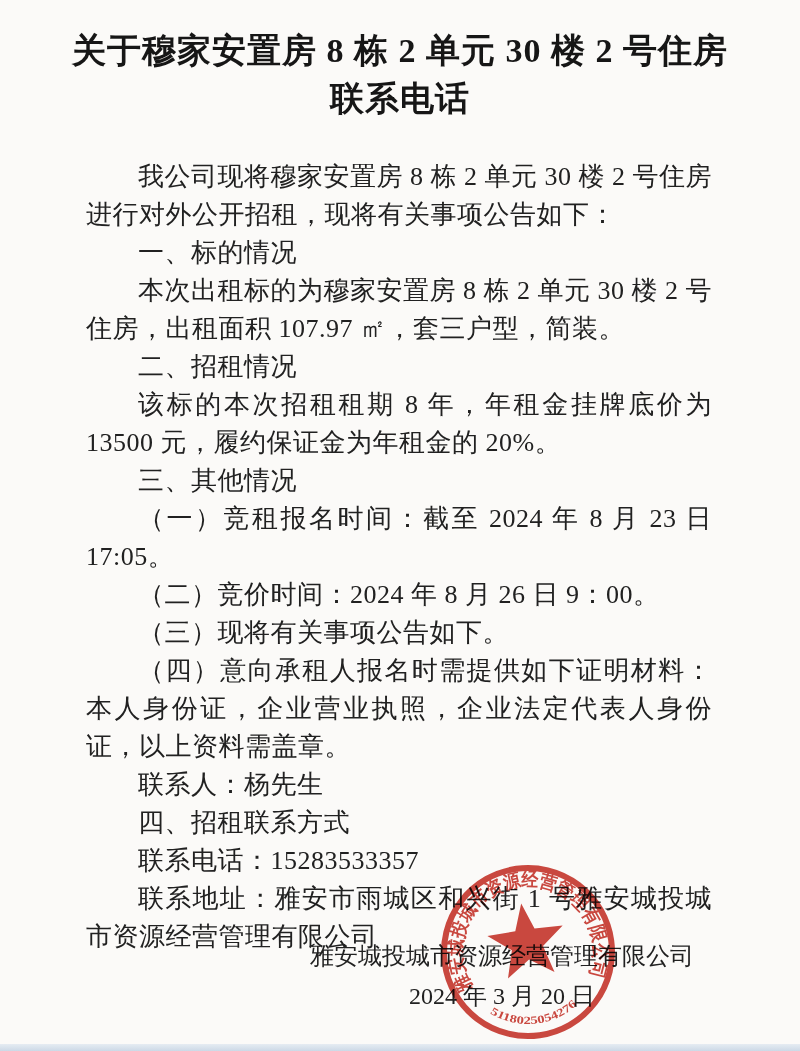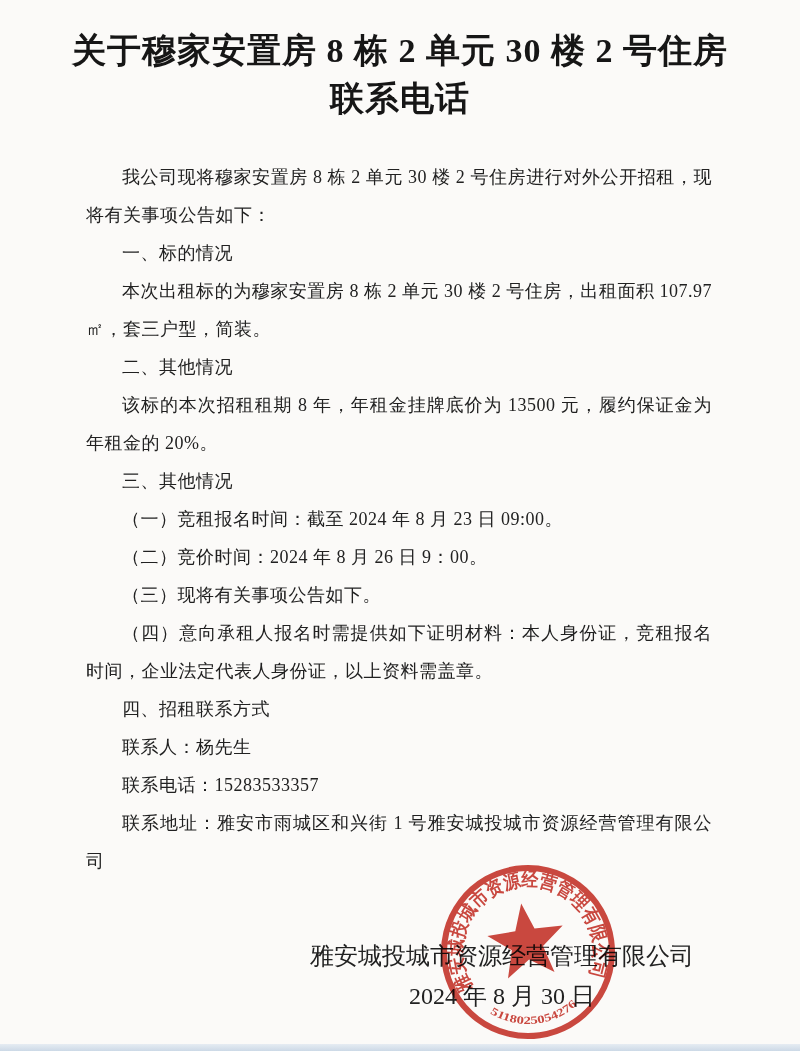--- a/index.html
+++ b/index.html
@@ -24,21 +24,21 @@
     font-weight: bold;
     line-height: 48px;
     letter-spacing: 1px;
     color: #161616;
   }
   .body-text {
     position: absolute;
     top: 158px;
     left: 86px;
     width: 626px;
-    font-size: 18px;
+    font-size: 26px;
     line-height: 38px;
     letter-spacing: 0.5px;
     text-align: justify;
     text-align-last: left;
     color: #212121;
   }
   .body-text p { text-indent: 2em; }
   .signature-block {
     position: absolute;
     top: 936px;
@@ -80,36 +80,36 @@
 
   <div class="title-block">
     <div>关于穆家安置房 8 栋 2 单元 30 楼 2 号住房</div>
     <div>联系电话</div>
   </div>
 
   <div class="body-text">
     <p>我公司现将穆家安置房 8 栋 2 单元 30 楼 2 号住房进行对外公开招租，现将有关事项公告如下：</p>
     <p>一、标的情况</p>
     <p>本次出租标的为穆家安置房 8 栋 2 单元 30 楼 2 号住房，出租面积 107.97 ㎡，套三户型，简装。</p>
-    <p>二、其他情况</p>
+    <p>二、招租情况</p>
     <p>该标的本次招租租期 8 年，年租金挂牌底价为 13500 元，履约保证金为年租金的 20%。</p>
     <p>三、其他情况</p>
-    <p>（一）竞租报名时间：截至 2024 年 8 月 23 日 09:00。</p>
+    <p>（一）竞租报名时间：截至 2024 年 8 月 23 日 17:05。</p>
     <p>（二）竞价时间：2024 年 8 月 26 日 9：00。</p>
     <p>（三）现将有关事项公告如下。</p>
-    <p>（四）意向承租人报名时需提供如下证明材料：本人身份证，竞租报名时间，企业法定代表人身份证，以上资料需盖章。</p>
+    <p>（四）意向承租人报名时需提供如下证明材料：本人身份证，企业营业执照，企业法定代表人身份证，以上资料需盖章。</p>
+    <p>联系人：杨先生</p>
     <p>四、招租联系方式</p>
-    <p>联系人：杨先生</p>
     <p>联系电话：15283533357</p>
     <p>联系地址：雅安市雨城区和兴街 1 号雅安城投城市资源经营管理有限公司</p>
   </div>
 
   <div class="signature-block">
     <div>雅安城投城市资源经营管理有限公司</div>
-    <div>2024 年 8 月 30 日</div>
+    <div>2024 年 3 月 20 日</div>
   </div>
 
   <svg class="seal" viewBox="0 0 220 220" xmlns="http://www.w3.org/2000/svg" aria-hidden="true">
     <g transform="rotate(-8 110 110)">
       <circle cx="110" cy="110" r="84" fill="none" stroke="#c62f26" stroke-width="6"></circle>
       <polygon fill="#c62f26" points="110,61 119.7,87.7 148,88.6 125.7,106.1 133.5,133.4 110,117.5 86.5,133.4 94.3,106.1 72,88.6 100.3,87.7"></polygon>
       <path id="seal-ring-path" d="M 50.2 137.9 A 66 66 0 1 1 169.8 137.9" fill="none"></path>
       <path id="seal-serial-path" d="M 63.7 165.2 A 72 72 0 0 0 156.3 165.2" fill="none"></path>
       <text font-size="19">
         <textPath href="#seal-ring-path" startOffset="0" textLength="270" lengthAdjust="spacingAndGlyphs">雅安城投城市资源经营管理有限公司</textPath>

